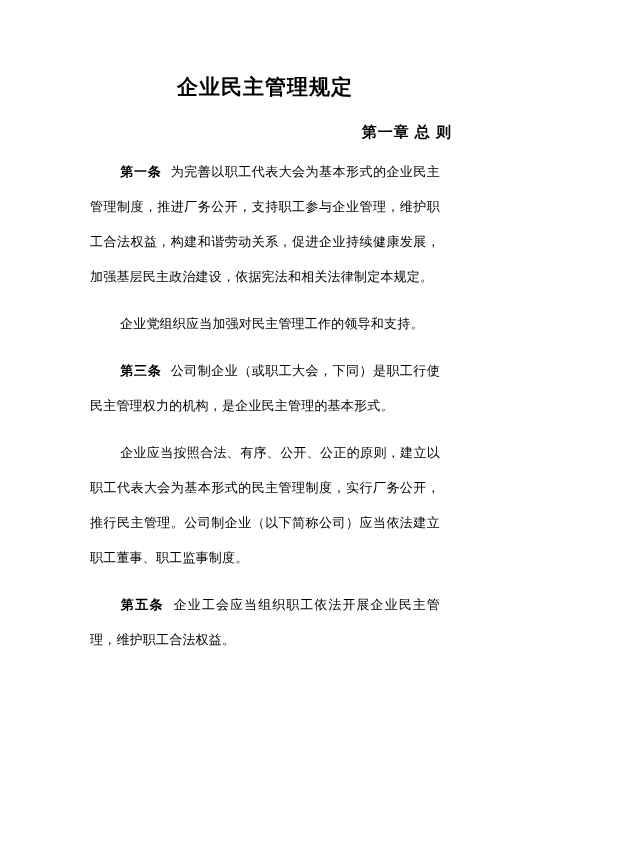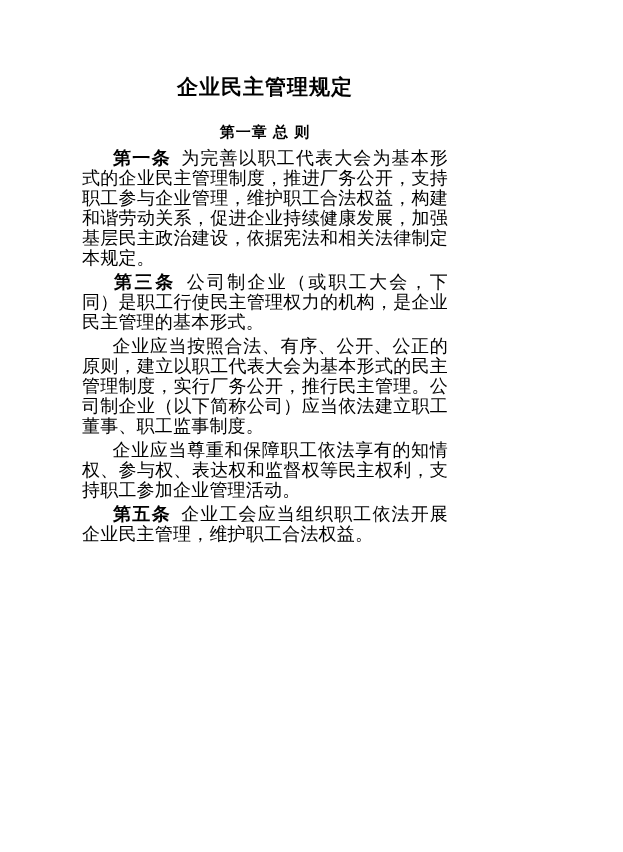--- a/index.html
+++ b/index.html
@@ -31,34 +31,34 @@
     text-align: center;
     font-size: 21px;
     font-weight: bold;
     letter-spacing: 1px;
     margin-top: 72px;
     margin-bottom: 0;
     line-height: 1.4;
     font-family: "Liberation Sans", "DejaVu Sans", sans-serif;
   }
   .chapter-heading {
-    text-align: center;
+    text-align: right;
     font-size: 15px;
     font-weight: bold;
     margin-top: 22px;
     margin-bottom: 6px;
     letter-spacing: 1px;
     font-family: "Liberation Sans", "DejaVu Sans", sans-serif;
   }
   .para {
-    font-size: 18px;
-    line-height: 20px;
+    font-size: 13px;
+    line-height: 35px;
     text-align: justify;
     text-justify: inter-ideograph;
-    margin: 4px;
+    margin: 12px;
     letter-spacing: 0.2px;
     font-family: "Liberation Sans", "DejaVu Sans", sans-serif;
   }
   .para .indent {
     display: inline-block;
     width: 30px;
   }
   .para .art-num {
     font-weight: bold;
     letter-spacing: 0.5px;
@@ -76,32 +76,32 @@
 
     <h1 class="doc-title">企业民主管理规定</h1>
 
     <div class="chapter-heading">第一章 总  则</div>
 
     <p class="para">
       <span class="indent"></span><span class="art-num">第一条</span><span class="art-gap"></span><span>为完善以职工代表大会为基本形式的企业民主管理制度，推进厂务公开，支持职工参与企业管理，维护职工合法权益，构建和谐劳动关系，促进企业持续健康发展，加强基层民主政治建设，依据宪法和相关法律制定本规定。</span>
     </p>
 
 
+    <p class="para">
+      <span class="indent"></span><span>企业党组织应当加强对民主管理工作的领导和支持。</span>
+    </p>
 
     <p class="para">
       <span class="indent"></span><span class="art-num">第三条</span><span class="art-gap"></span><span>公司制企业（或职工大会，下同）是职工行使民主管理权力的机构，是企业民主管理的基本形式。</span>
     </p>
 
     <p class="para">
       <span class="indent"></span><span>企业应当按照合法、有序、公开、公正的原则，建立以职工代表大会为基本形式的民主管理制度，实行厂务公开，推行民主管理。公司制企业（以下简称公司）应当依法建立职工董事、职工监事制度。</span>
     </p>
 
-    <p class="para">
-      <span class="indent"></span><span>企业应当尊重和保障职工依法享有的知情权、参与权、表达权和监督权等民主权利，支持职工参加企业管理活动。</span>
-    </p>
 
 
     <p class="para">
       <span class="indent"></span><span class="art-num">第五条</span><span class="art-gap"></span><span>企业工会应当组织职工依法开展企业民主管理，维护职工合法权益。</span>
     </p>
 
 
   </div>
 
 </div>

